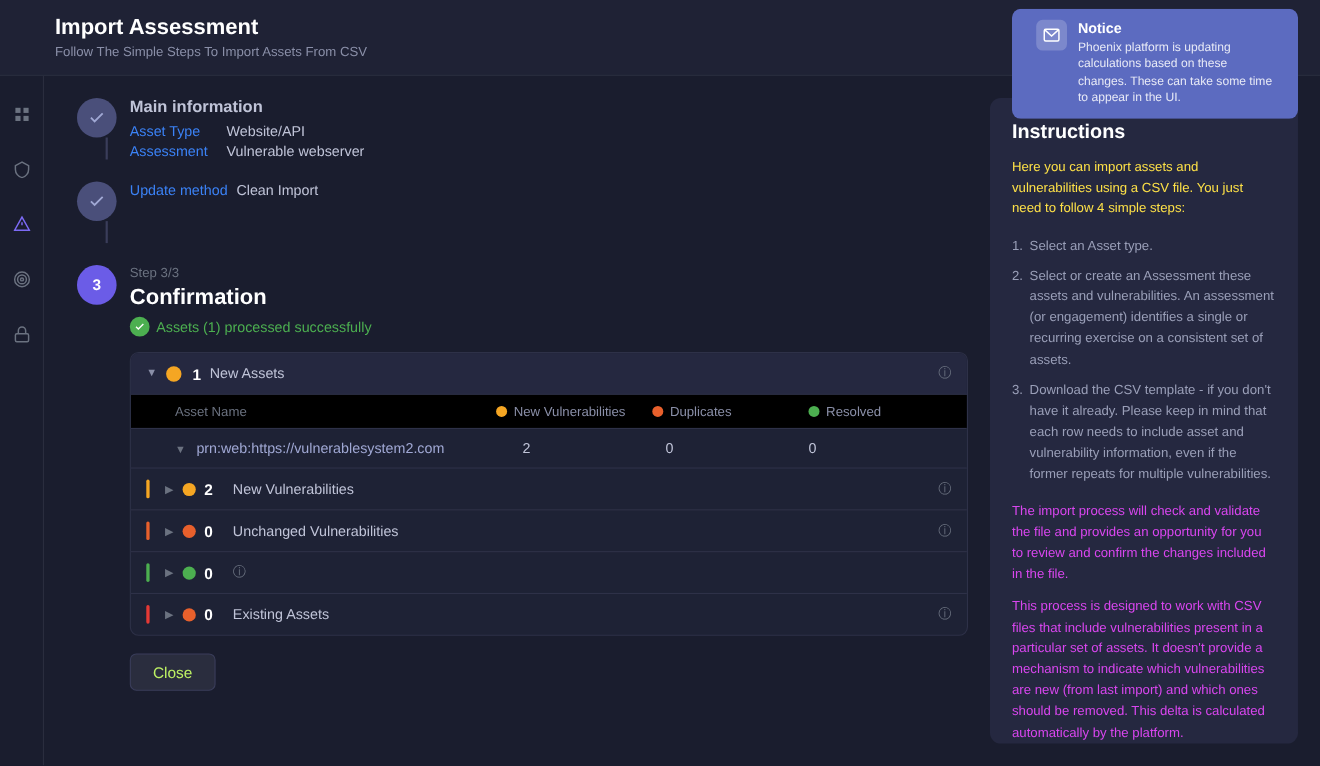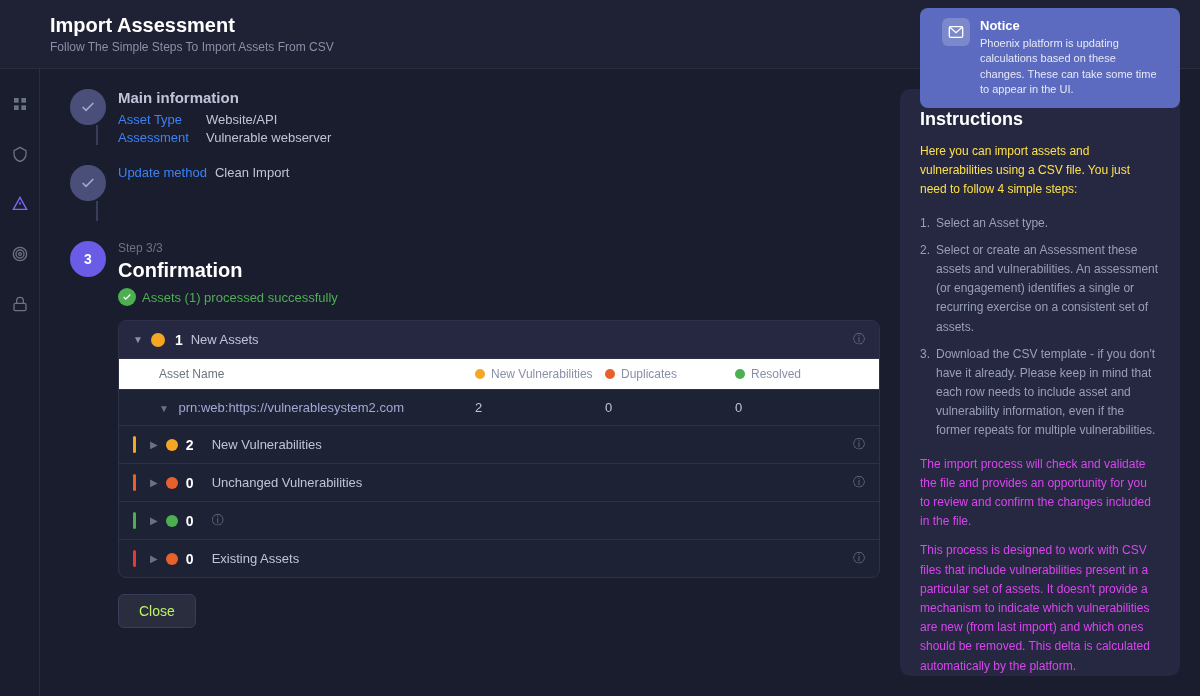--- a/index.html
+++ b/index.html
@@ -250,22 +250,23 @@
     }
     .section-info-icon {
       color: #6b7280;
       font-size: 12px;
     }
 
     
     .col-headers {
       display: flex;
       padding: 8px 14px 8px 40px;
-      background: #ffffff;
+      background: #000000;
       border-bottom: 1px solid #2e3148;
+      gap: 12px;
     }
     .col-asset {
       flex: 1;
       font-size: 12px;
       color: #6b7280;
     }
     .col-stat {
       width: 130px;
       font-size: 12px;
       display: flex;

